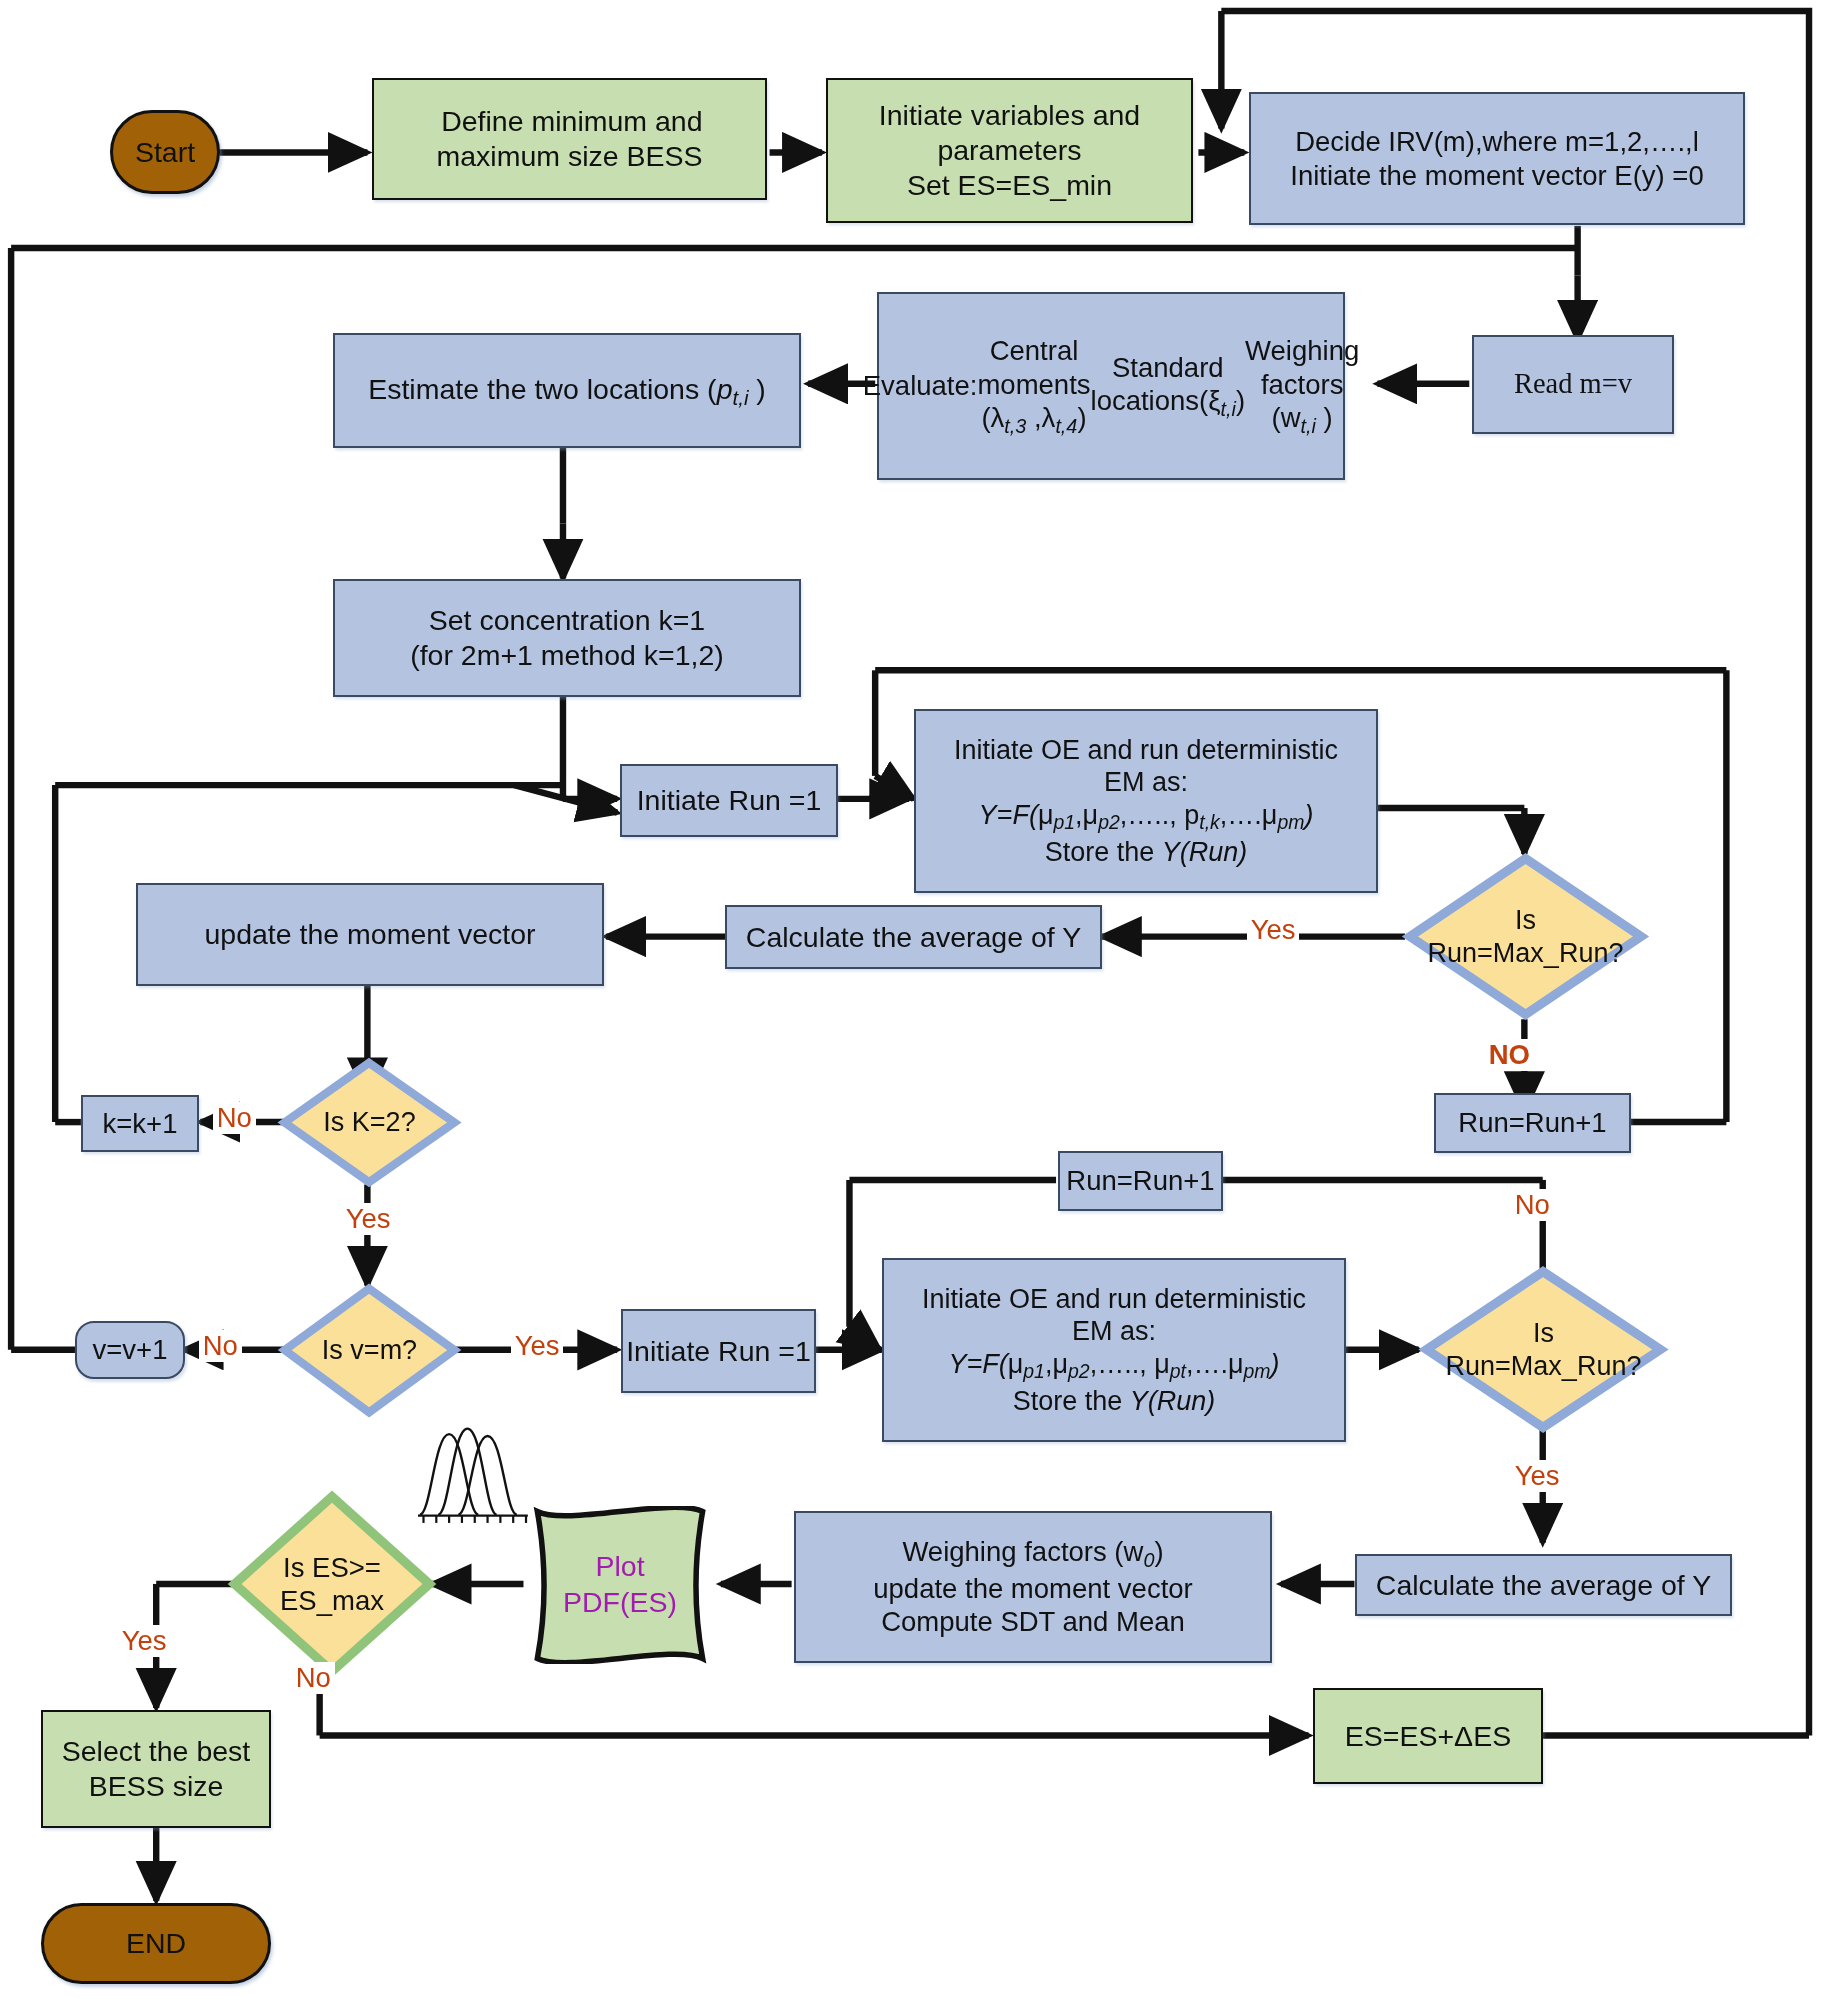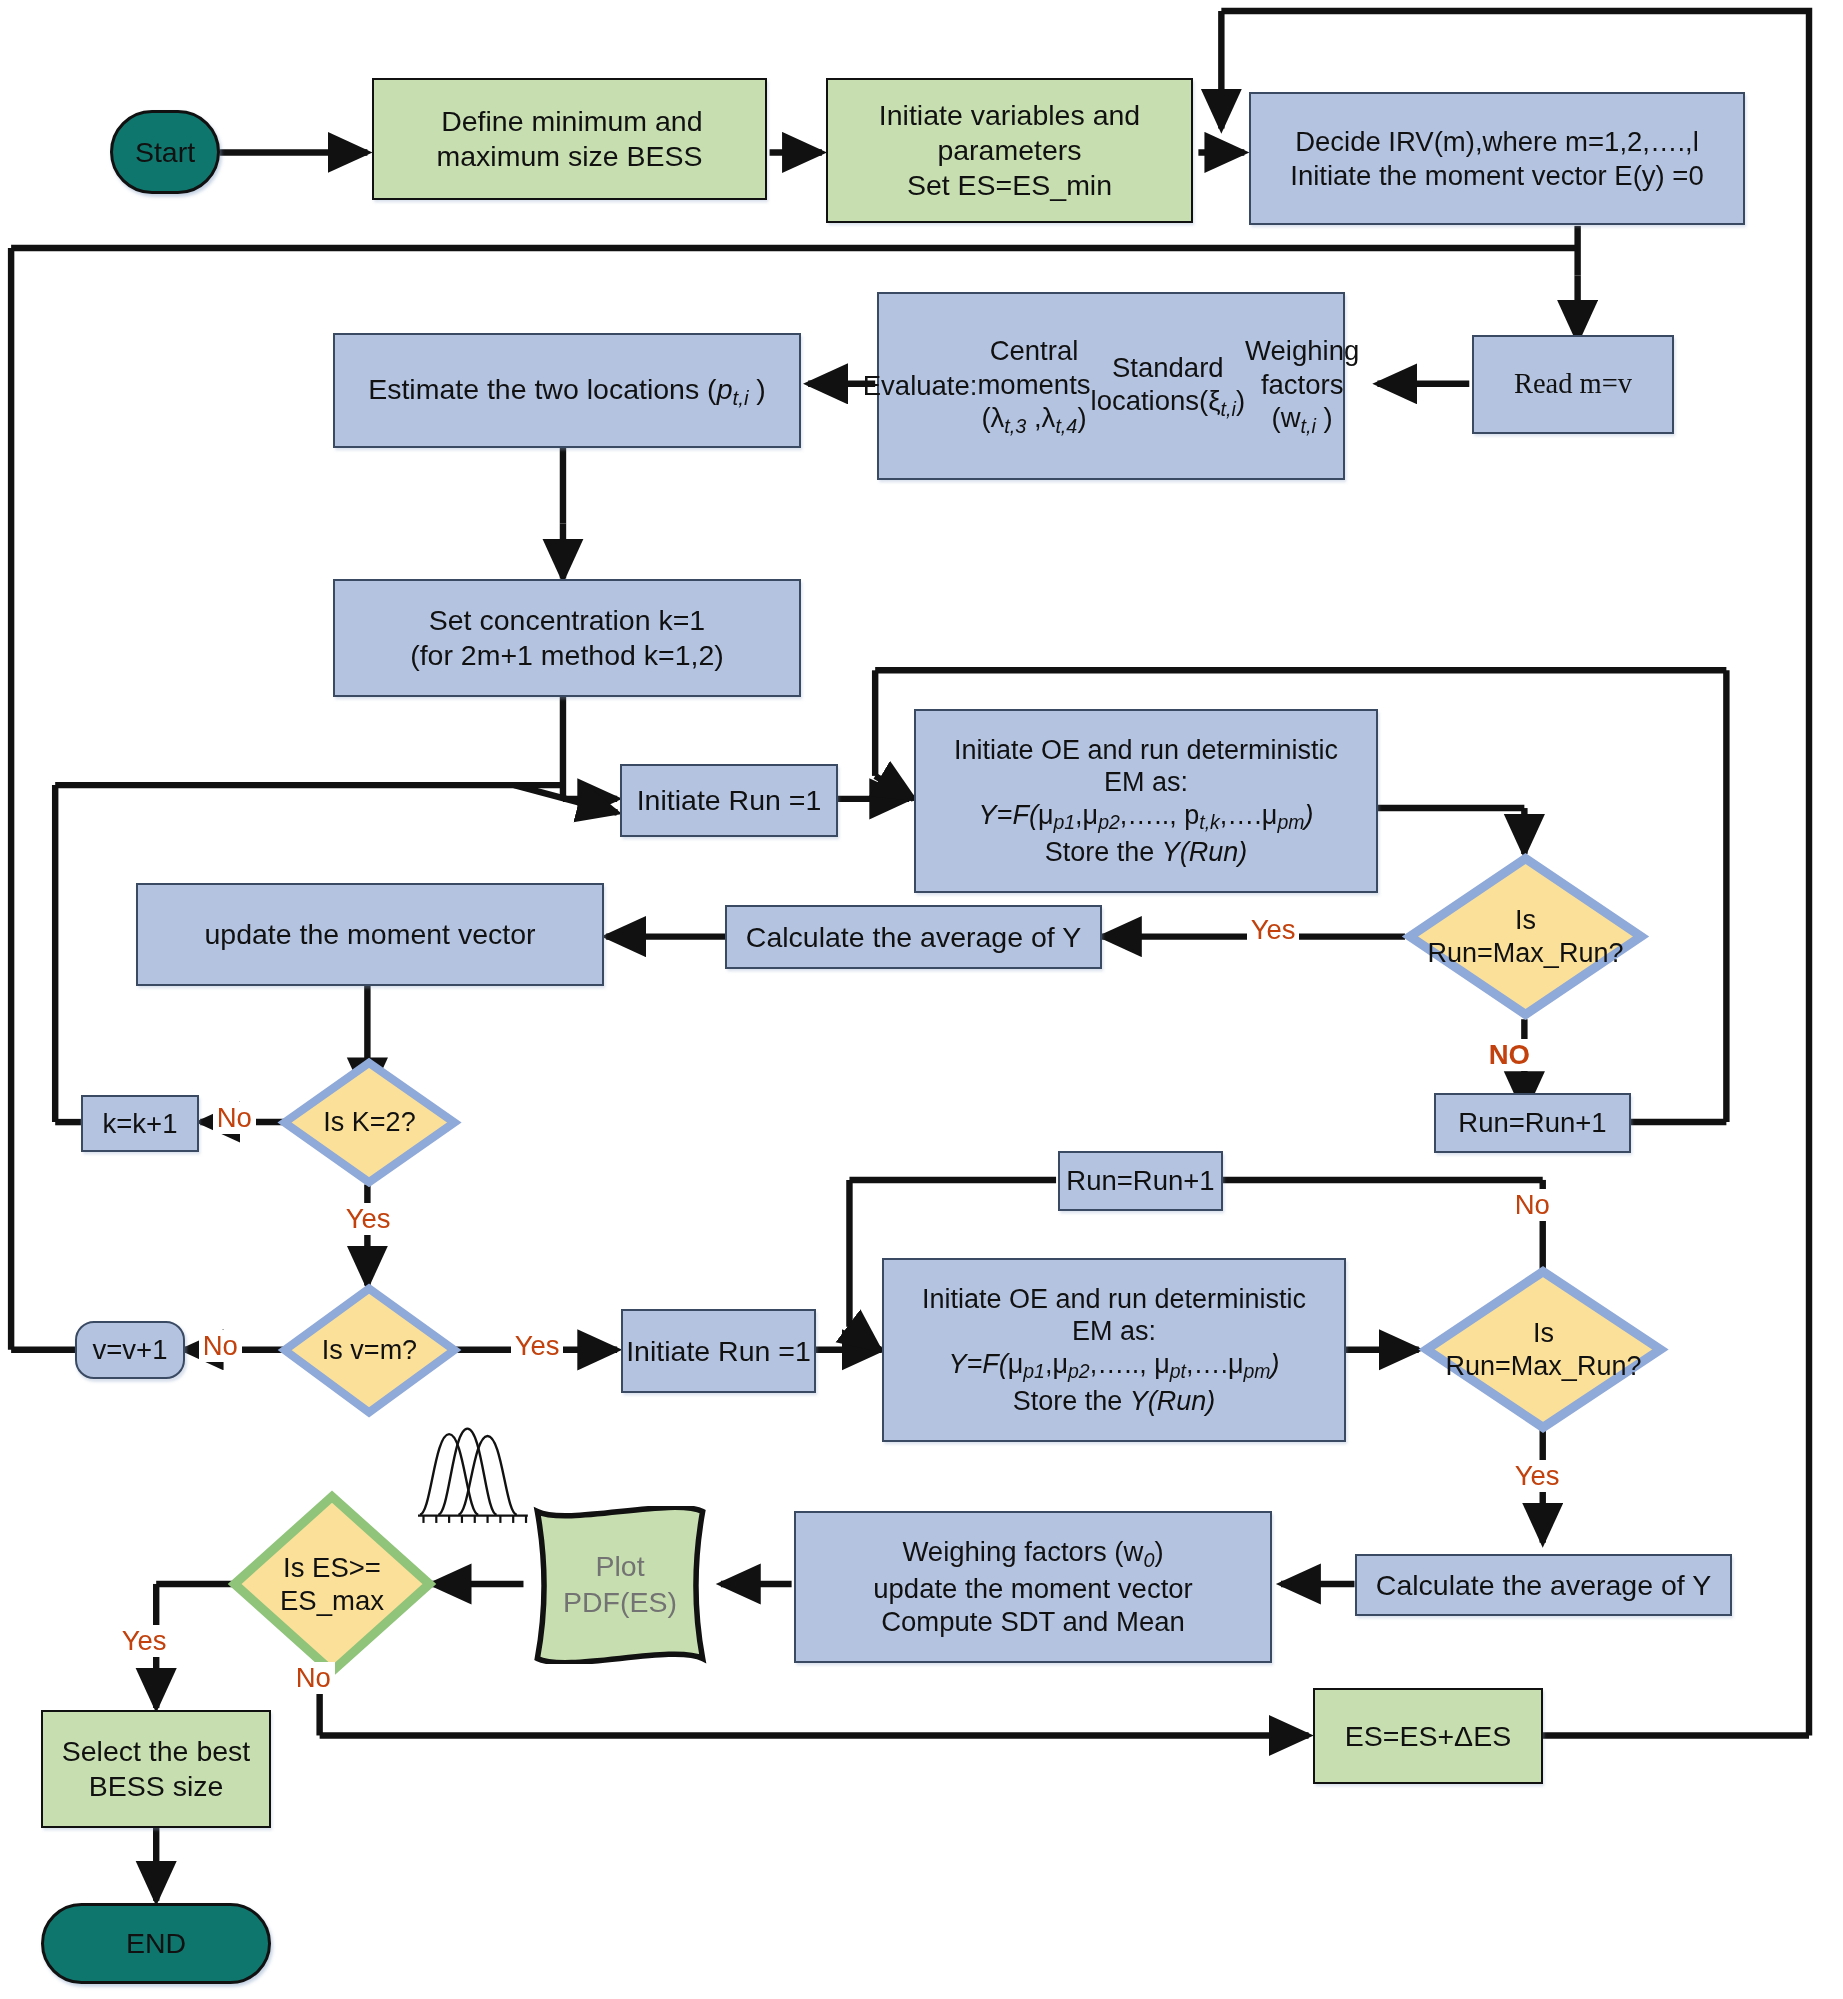--- a/index.html
+++ b/index.html
@@ -31,41 +31,41 @@
     line-height: 1.22;
     white-space: pre-line;
   }
   .proc {
     border: 2.8px solid #2b2b2b;
     box-shadow: 1.8px 2.8px 2.8px rgba(150,170,200,0.35);
   }
   .proc.green { background: #c7dfb0; border-color: #111111; }
   .proc.blue  { background: #b3c3e0; border-color: #3a4a63; }
   .term {
-    background: #0f766e;
+    background: #a16207;
     border: 3.7px solid #111111;
     border-radius: 917px;
     box-shadow: 1.8px 2.8px 3.7px rgba(120,150,190,0.45);
   }
   .diamond-wrap { position: absolute; }
   .diamond-wrap svg { position: absolute; left: 0; top: 0; overflow: visible; }
   .diamond-label {
     position: absolute;
     left: 0; top: 0;
     width: 100%; height: 100%;
     display: flex; align-items: center; justify-content: center;
     text-align: center;
     color: #111; white-space: pre-line; line-height: 1.2;
   }
   .doc-wrap { position: absolute; }
   .doc-wrap svg { position: absolute; left:0; top:0; }
   .doc-label {
     position: absolute; left:0; top:0; width:100%; height:100%;
     display:flex; align-items:center; justify-content:center;
-    text-align:center; color:#737373; white-space: pre-line; line-height:1.25;
+    text-align:center; color:#a21caf; white-space: pre-line; line-height:1.25;
   }
   .edge-label {
     position: absolute;
     color: #c2410c;
     background: #ffffff;
     padding: 0 3.7px;
     white-space: nowrap;
   }
   .pdf-icon { position: absolute; }
   .sub { font-size: 0.72em; vertical-align: -0.28em; }

